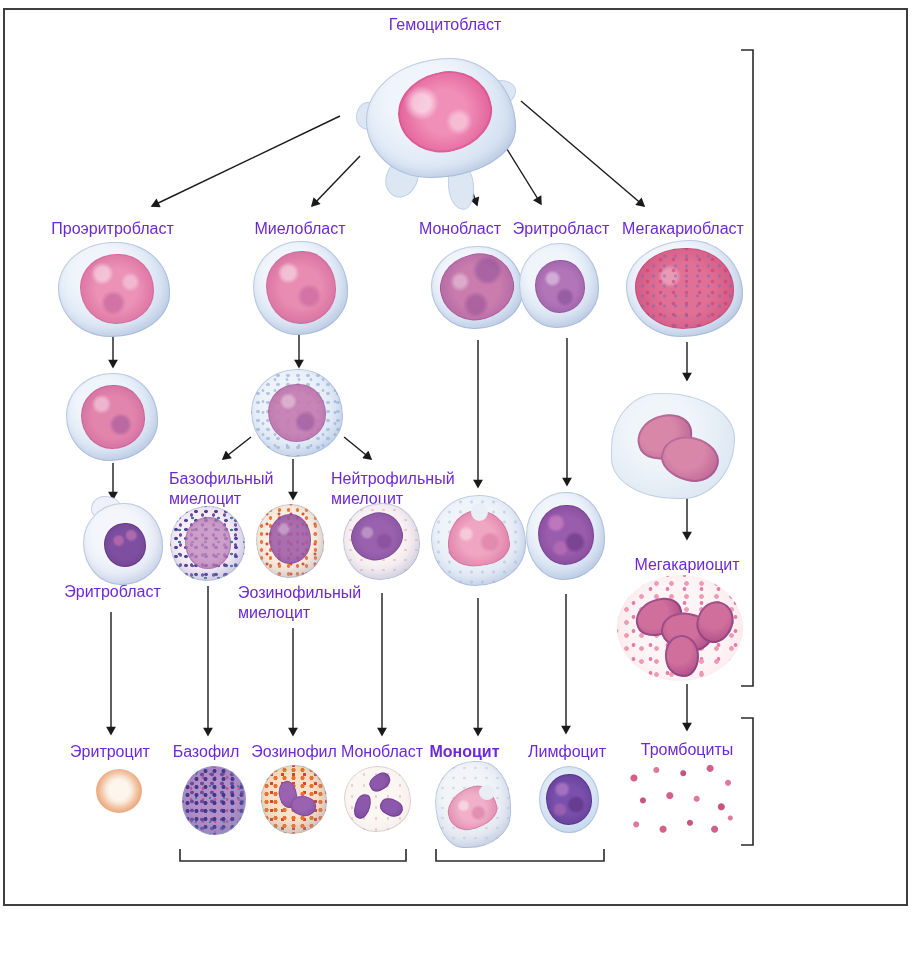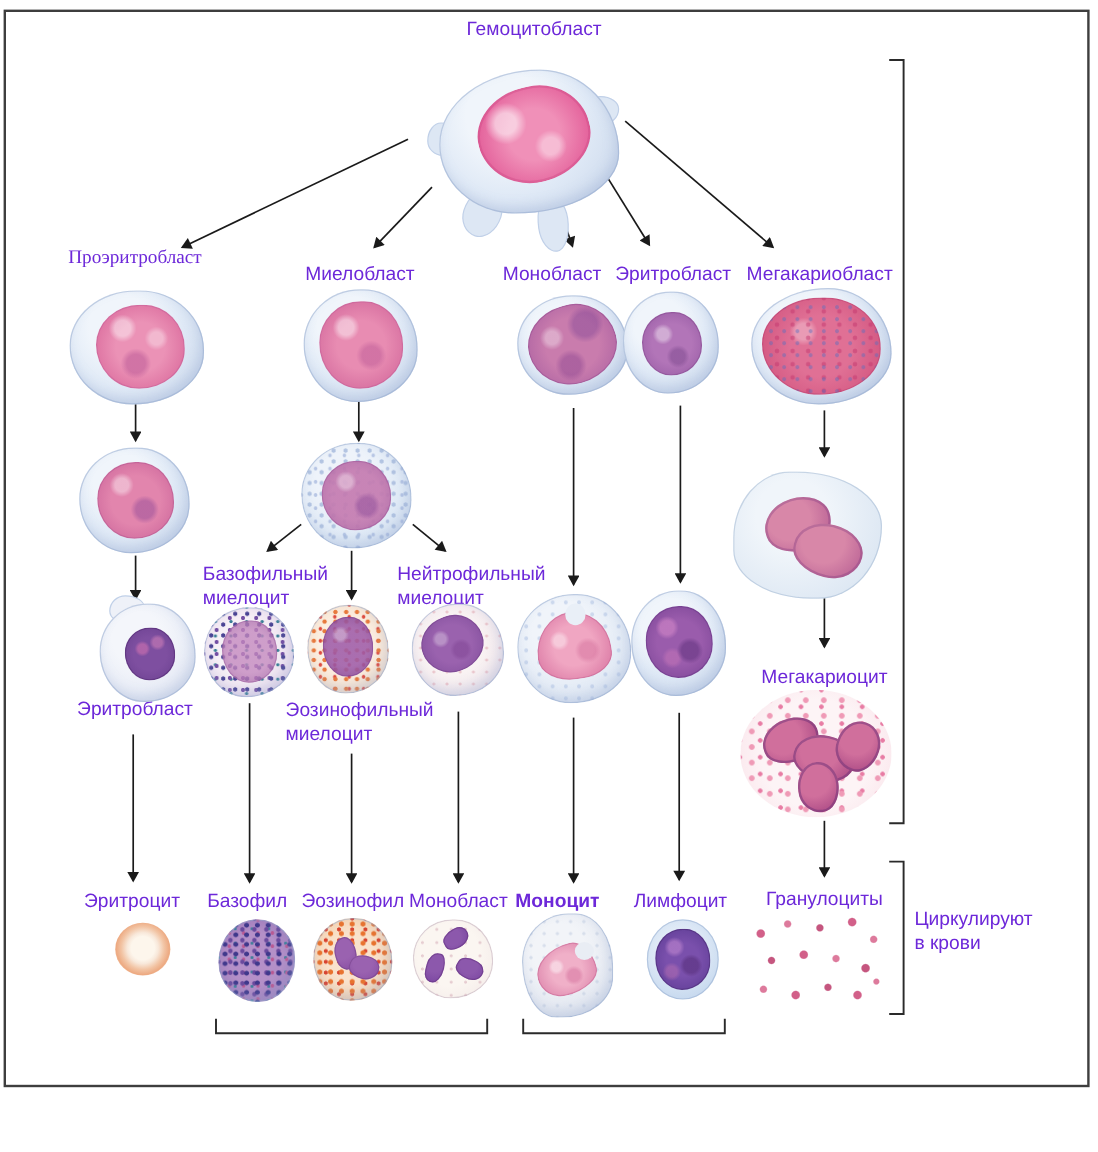--- a/index.html
+++ b/index.html
@@ -6,21 +6,21 @@
   #stage{position:relative;width:915px;height:960px;background:#fff;overflow:hidden;
          font-family:"Liberation Sans",sans-serif;color:#1f1f1f;}
   .frame{position:absolute;left:3px;top:8px;width:905px;height:898px;
          border:2px solid #3e3e3e;box-sizing:border-box;}
   svg.flow{position:absolute;left:0;top:0;pointer-events:none;}
 
   
   .lbl{position:absolute;font-size:16px;line-height:1.22;white-space:pre-line;color:#6d28d9;}
   .c{text-align:center;}
   .lbl-hemocytoblast{left:330px;top:15px;width:230px;}
-  .lbl-proerythroblast{left:30px;top:205px;width:165px;font-family:Liberation Serif, serif;}
+  .lbl-proerythroblast{left:30px;top:219px;width:165px;}
   .lbl-myeloblast{left:225px;top:219px;width:150px;}
   .lbl-monoblast{left:395px;top:219px;width:130px;}
   .lbl-lymphoblast{left:498px;top:219px;width:126px;}
   .lbl-megakaryoblast{left:613px;top:219px;width:140px;}
   .lbl-baso-myelocyte{left:169px;top:469px;width:115px;}
   .lbl-neut-myelocyte{left:331px;top:469px;width:130px;}
   .lbl-eos-myelocyte{left:238px;top:583px;width:125px;}
   .lbl-erythroblast{left:35px;top:582px;width:155px;}
   .lbl-megakaryocyte{left:617px;top:555px;width:140px;}
   .lbl-erythrocyte{left:40px;top:742px;width:140px;}
@@ -313,23 +313,21 @@
   <div class="lbl lbl-eos-myelocyte">Эозинофильный
 миелоцит</div>
   <div class="lbl c lbl-erythroblast">Эритробласт</div>
   <div class="lbl c lbl-megakaryocyte">Мегакариоцит</div>
   <div class="lbl c lbl-erythrocyte">Эритроцит</div>
   <div class="lbl c lbl-basophil">Базофил</div>
   <div class="lbl c lbl-eosinophil">Эозинофил</div>
   <div class="lbl c lbl-neutrophil">Монобласт</div>
   <div class="lbl c lbl-monocyte">Моноцит</div>
   <div class="lbl c lbl-lymphocyte">Лимфоцит</div>
-  <div class="lbl c lbl-platelets">Гранулоциты</div>
-  <div class="lbl lbl-circulate">Циркулируют
-в крови</div>
+  <div class="lbl c lbl-platelets">Тромбоциты</div>
 
   <div class="cell hemocytoblast">
     <div class="pod p1"></div>
     <div class="pod p2"></div>
     <div class="pod p3"></div>
     <div class="pod p4"></div>
     <div class="body"></div>
     <div class="nuc"></div>
   </div>
 

